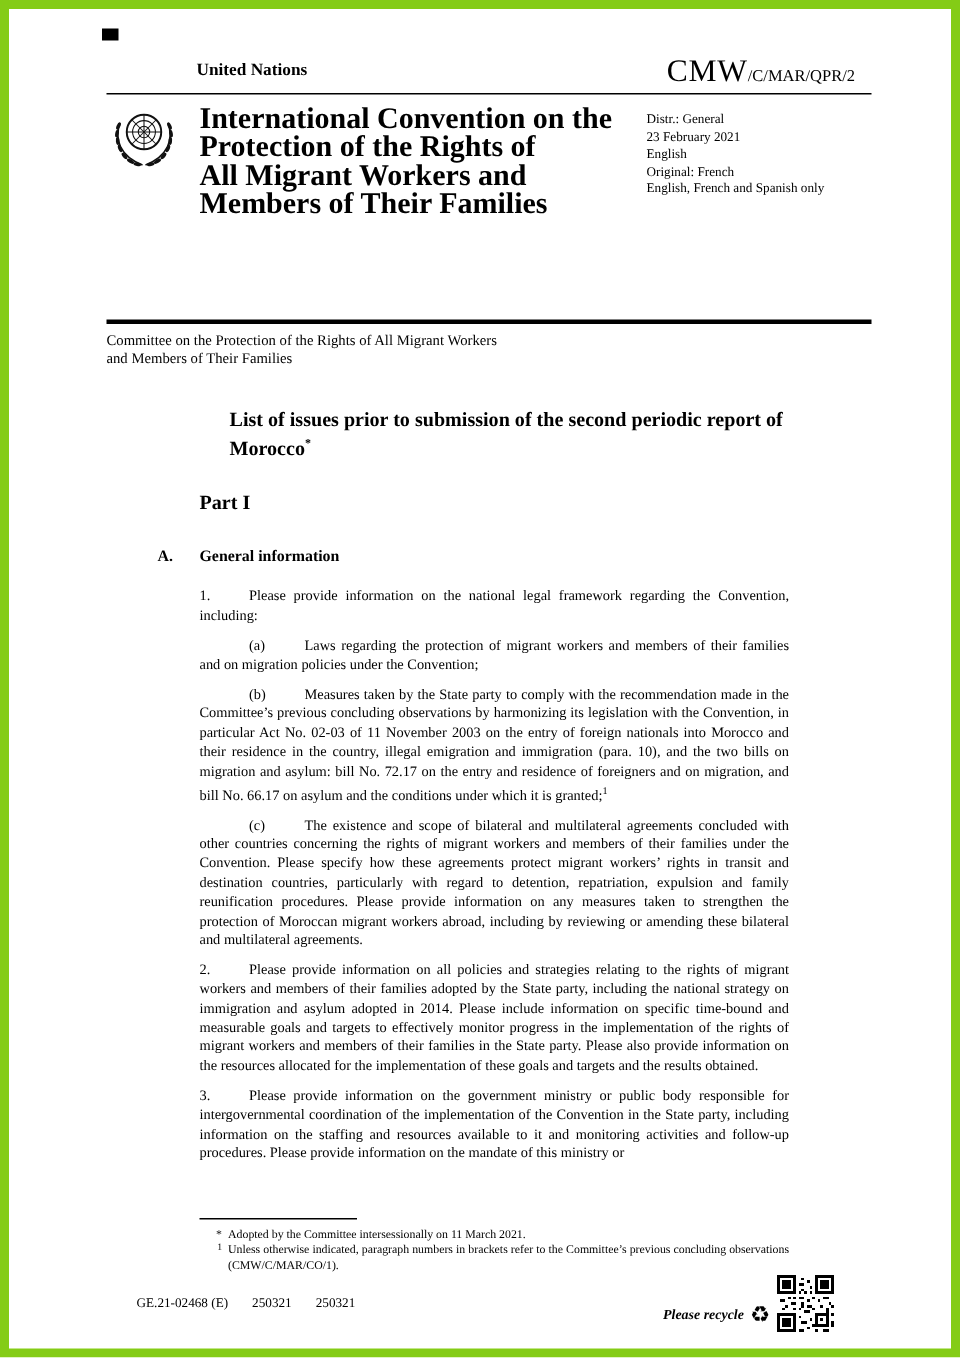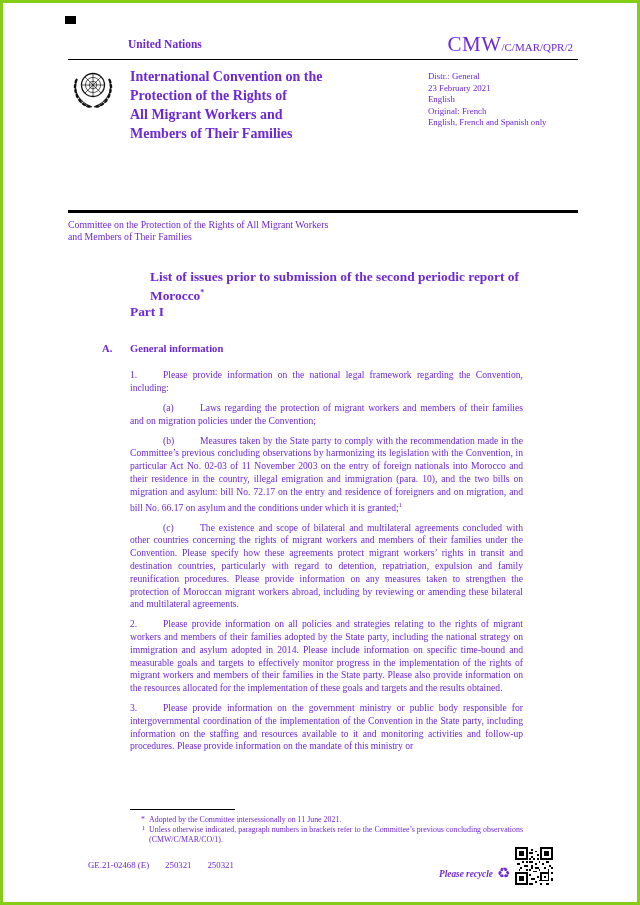--- a/index.html
+++ b/index.html
@@ -1,42 +1,42 @@
 <!DOCTYPE html>
 <html><head>
 <meta charset="utf-8">
 <title>CMW/C/MAR/QPR/2</title>
 <style>
   * { margin:0; padding:0; box-sizing:border-box; }
   html,body { background:#ffffff; }
   .page {
     position:relative; width:640px; height:905px; margin:0 auto;
-    background:#ffffff; color:#6d28d9;
+    background:#ffffff; color:#000000;
     font-family:"Liberation Serif","DejaVu Serif",serif;
-    border:3px solid #84cc16; overflow:hidden;
+    border:6px solid #84cc16; overflow:hidden;
   }
   .reg-mark { position:absolute; left:62px; top:13px; width:11px; height:8px; background:#000; }
 
   .org { position:absolute; left:125px; top:35px; font-size:11.5px; font-weight:700; }
   .symbol { position:absolute; right:64px; top:29px; white-space:nowrap; }
   .sym-big { font-size:21px; letter-spacing:0.5px;margin-top:37px; }
   .sym-small { font-size:11px; }
   .rule-thin { position:absolute; left:65px; top:56px; width:510px; height:1px; background:#000; }
 
   .emblem { position:absolute; left:67px; top:63px; width:46px; height:46px; }
-  .conv-title { position:absolute; left:127px; top:64px; width:280px; font-size:14px; font-weight:700; line-height:19px; }
+  .conv-title { position:absolute; left:127px; top:64px; width:280px; font-size:20px; font-weight:700; line-height:19px; }
   .distr { position:absolute; left:425px; top:68px; width:150px; font-size:8.8px; line-height:11.6px; }
 
   .rule-thick { position:absolute; left:65px; top:207px; width:510px; height:2.5px; background:#000; }
   .committee { position:absolute; left:65px; top:216px; width:262px; font-size:9.8px; font-weight:400; line-height:11.8px; }
 
   .main { position:absolute; left:127px; top:266px; width:393px; }
   .doc-title { font-size:13.4px; font-weight:700; line-height:16px;margin-left:20px; }
   .title-fn { font-size:8px; }
-  .part { font-size:13.4px; font-weight:700; }
+  .part { font-size:13.4px; font-weight:700; margin-top:20px; }
   .section { font-size:10.6px; font-weight:700; margin-top:23px; position:relative; }
   .sec-letter { position:absolute; left:-28px; top:0; }
 
   .para { font-size:9.6px; line-height:12.8px; text-align:justify; margin-top:7px; }
   .para.first { margin-top:15px; }
   .num { display:inline-block; width:33px; }
   .tab { display:inline-block; width:33px; }
   .label { display:inline-block; width:37px; }
   .fn-ref { font-size:6.8px; }
 
@@ -130,21 +130,21 @@
 
     <p class="para"><span class="tab"></span><span class="label">(c)</span><span>The existence and scope of bilateral and multilateral agreements concluded with other countries concerning the rights of migrant workers and members of their families under the Convention. Please specify how these agreements protect migrant workers’ rights in transit and destination countries, particularly with regard to detention, repatriation, expulsion and family reunification procedures. Please provide information on any measures taken to strengthen the protection of Moroccan migrant workers abroad, including by reviewing or amending these bilateral and multilateral agreements.</span></p>
 
     <p class="para"><span class="num">2.</span><span>Please provide information on all policies and strategies relating to the rights of migrant workers and members of their families adopted by the State party, including the national strategy on immigration and asylum adopted in 2014. Please include information on specific time-bound and measurable goals and targets to effectively monitor progress in the implementation of the rights of migrant workers and members of their families in the State party. Please also provide information on the resources allocated for the implementation of these goals and targets and the results obtained.</span></p>
 
     <p class="para"><span class="num">3.</span><span>Please provide information on the government ministry or public body responsible for intergovernmental coordination of the implementation of the Convention in the State party, including information on the staffing and resources available to it and monitoring activities and follow-up procedures. Please provide information on the mandate of this ministry or</span></p>
   </div>
 
   <div class="footnotes">
     <div class="fn-rule"></div>
-    <div class="fn"><span class="fn-marker">*</span><span>Adopted by the Committee intersessionally on 11 June 2021.</span></div>
+    <div class="fn"><span class="fn-marker">*</span><span>Adopted by the Committee intersessionally on 11 March 2021.</span></div>
     <div class="fn"><span class="fn-marker sup">1</span><span>Unless otherwise indicated, paragraph numbers in brackets refer to the Committee’s previous concluding observations (CMW/C/MAR/CO/1).</span></div>
   </div>
 
   <div class="footer-left"><span>GE.21-02468 (E)</span><span class="fdate">250321</span><span class="fdate">250321</span></div>
 
   <div class="recycle">
       <span class="recycle-text">Please recycle</span>
       <span class="recycle-icon">♻</span>
     </div>
 

